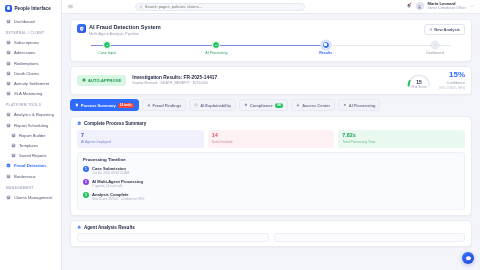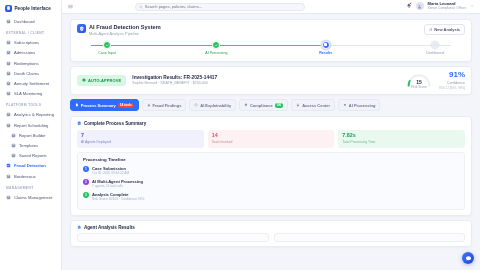--- a/index.html
+++ b/index.html
@@ -464,21 +464,21 @@
         <div class="res-right">
           <div class="gauge">
             <svg viewBox="0 0 60 38" width="26" height="18">
               <path d="M6 32a24 24 0 0 1 48 0" fill="none" stroke="#eceef5" stroke-width="4.5" stroke-linecap="round"></path>
               <path d="M6 32a24 24 0 0 1 2.6-10.9" fill="none" stroke="#22c35e" stroke-width="4.5" stroke-linecap="round"></path>
             </svg>
             <div class="gauge-num">15</div>
             <div class="gauge-cap">Risk Score</div>
           </div>
           <div class="conf">
-            <div class="conf-pct">91%</div>
+            <div class="conf-pct">15%</div>
             <div class="conf-lbl">Confidence</div>
             <div class="conf-sub">95% CI [90%, 99%]</div>
           </div>
         </div>
       </div>
 
       <div class="tabs" id="tabs">
           <div class="tab active">
             <span style="color:#ffffff;display:flex">
               <svg viewBox="0 0 16 16" width="3.8" height="3.8">

